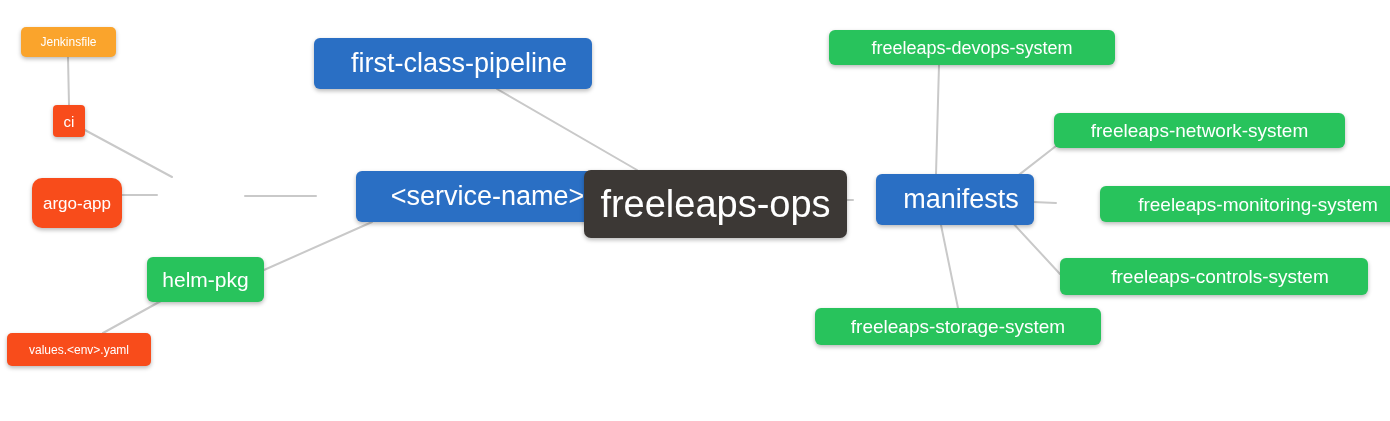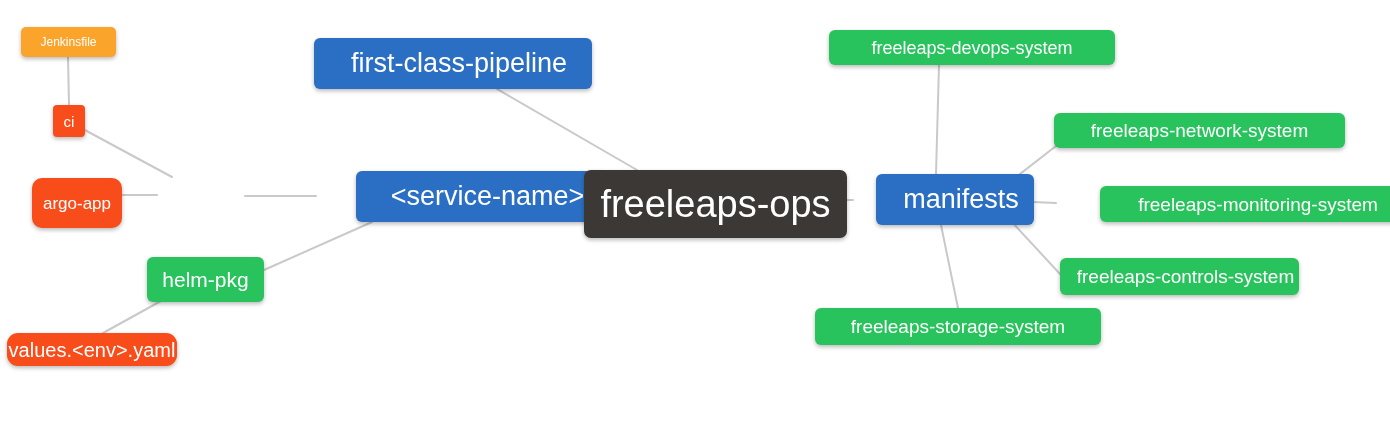--- a/index.html
+++ b/index.html
@@ -47,27 +47,27 @@
   .c-red    { background: #f84c1b; }
   .c-orange { background: #faa42c; }
 
   .n-jenkinsfile { left: 21px;   top: 27px;  width: 95px;  height: 30px; font-size: 12px; border-radius: 5px; }
   .n-ci          { left: 53px;   top: 105px; width: 32px;  height: 32px; font-size: 15px; border-radius: 4px; }
   .n-argo-app    { left: 32px;   top: 178px; width: 90px;  height: 50px; font-size: 17px; border-radius: 10px; }
   .n-env         { left: 157px;  top: 176px; width: 88px;  height: 39px; font-size: 21px; }
   .n-fcp         { left: 314px;  top: 38px;  width: 278px; height: 51px; font-size: 27px; }
   .n-service     { left: 316px;  top: 171px; width: 251px; height: 51px; font-size: 27px; margin-left: 40px; }
   .n-helm-pkg    { left: 147px;  top: 257px; width: 117px; height: 45px; font-size: 21px; }
-  .n-values      { left: 7px;    top: 333px; width: 170px; height: 33px; font-size: 20px; border-radius: 11px; }
+  .n-values      { left: 7px;    top: 333px; width: 144px; height: 33px; font-size: 12px; border-radius: 5px; }
   .n-root        { left: 584px;  top: 170px; width: 263px; height: 68px; font-size: 38px; border-radius: 7px; }
   .n-manifests   { left: 853px;  top: 174px; width: 158px; height: 51px; font-size: 27px; margin-left: 23px; }
   .n-devops      { left: 829px;  top: 30px;  width: 286px; height: 35px; font-size: 18px; }
   .n-network     { left: 1054px; top: 113px; width: 291px; height: 35px; font-size: 19px; }
   .n-monitoring  { left: 1056px; top: 186px; width: 316px; height: 36px; font-size: 19px; margin-left: 44px; }
-  .n-controls    { left: 1060px; top: 258px; width: 239px; height: 37px; font-size: 19px; padding-left: 12px; }
+  .n-controls    { left: 1060px; top: 258px; width: 308px; height: 37px; font-size: 19px; padding-left: 12px; }
   .n-storage     { left: 815px;  top: 308px; width: 286px; height: 37px; font-size: 19px; }
 </style>
 </head>
 <body>
 
 <div class="canvas">
 
   <svg class="edges" viewBox="0 0 1390 421" xmlns="http://www.w3.org/2000/svg">
     <line x1="68" y1="57" x2="69" y2="105"></line>
     <line x1="83" y1="129" x2="172" y2="177"></line>

